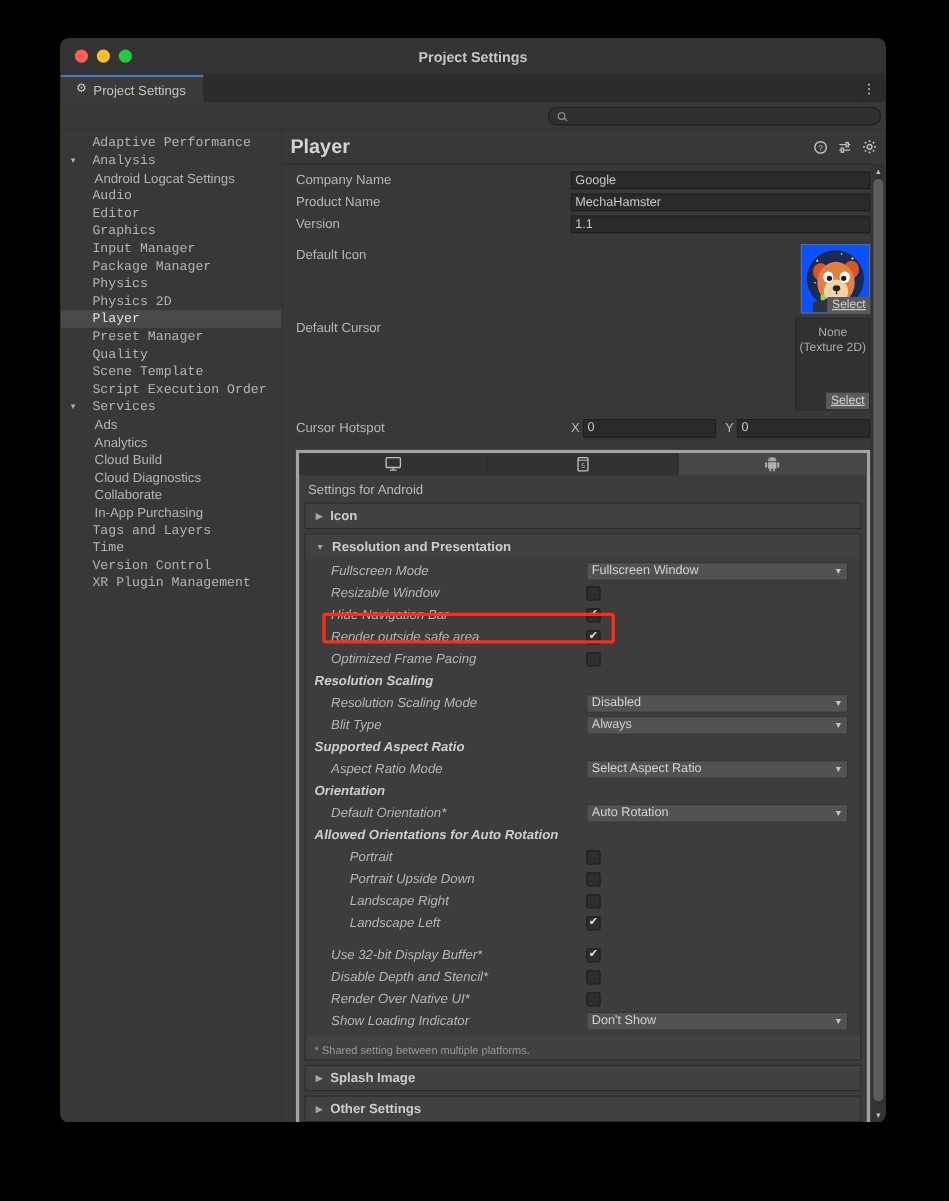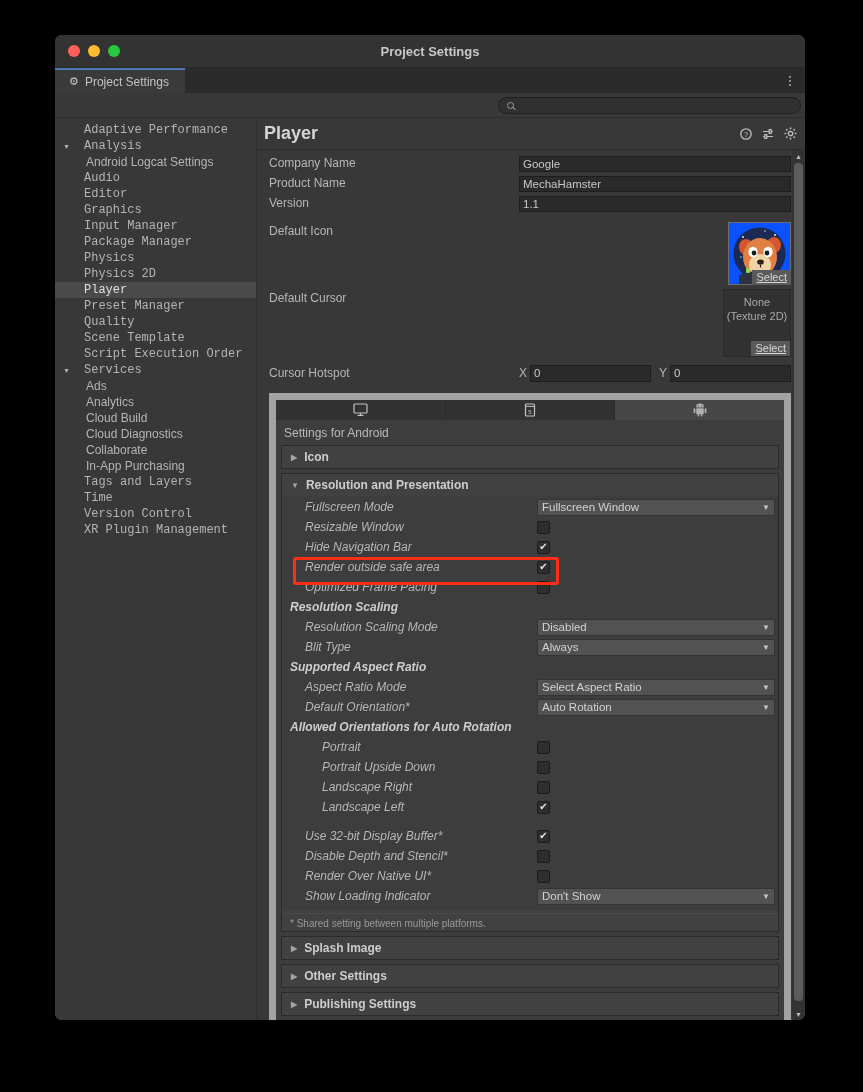--- a/index.html
+++ b/index.html
@@ -189,21 +189,21 @@
     position: relative;
     margin-left: auto;
   }
   .icon-preview {
     width: 63px; height: 63px;
     border: 1px solid #6e6e6e;
     background: #0a52ff;
     position: relative; overflow: hidden;
   }
   .cursor-preview {
-    width: 68px; height: 68px;
+    width: 68px; height: 84px;
     border: 1px solid #2a2a2a;
     background: #313131;
     position: relative;
     display: flex; flex-direction: column; align-items: center;
     padding-top: 5px;
   }
   .cursor-preview .none-txt { font-size: 11px; color: #a9a9a9; line-height: 14px; }
   .select-btn {
     position: absolute; right: 0; bottom: 0;
     background: #5a5a5a;
@@ -223,21 +223,21 @@
     background: #2a2a2a; border: 1px solid #1e1e1e;
     color: #c8c8c8; font-size: 11.5px; padding: 0 3px;
     display: flex; align-items: center;
     margin-right: 8px;
   }
   .hotspot .nfield:last-child { margin-right: 0; }
 
   
   .platform-panel {
     margin-top: 9px;
-    border: 7px solid #a3a3a3;
+    border: 3px solid #a3a3a3;
     background: #3d3d3d;
   }
   .platform-tabs { display: flex; height: 20px; }
   .ptab {
     flex: 1;
     display: flex; align-items: center; justify-content: center;
     background: #323232;
     border-right: 1px solid #2a2a2a;
   }
   .ptab:last-child { border-right: none; }
@@ -665,20 +665,23 @@
                   <div class="srow hdr">
                     <div class="slabel">Supported Aspect Ratio</div>
                   </div>
                   <div class="srow">
                     <div class="slabel ind">Aspect Ratio Mode</div>
                     <div class="dropdown">
                       <span class="dval">Select Aspect Ratio</span>
                       <span class="dcaret">▼</span>
                     </div>
                   </div>
+                  <div class="srow hdr">
+                    <div class="slabel">Orientation</div>
+                  </div>
                   <div class="srow">
                     <div class="slabel ind">Default Orientation*</div>
                     <div class="dropdown">
                       <span class="dval">Auto Rotation</span>
                       <span class="dcaret">▼</span>
                     </div>
                   </div>
                   <div class="srow hdr">
                     <div class="slabel">Allowed Orientations for Auto Rotation</div>
                   </div>

